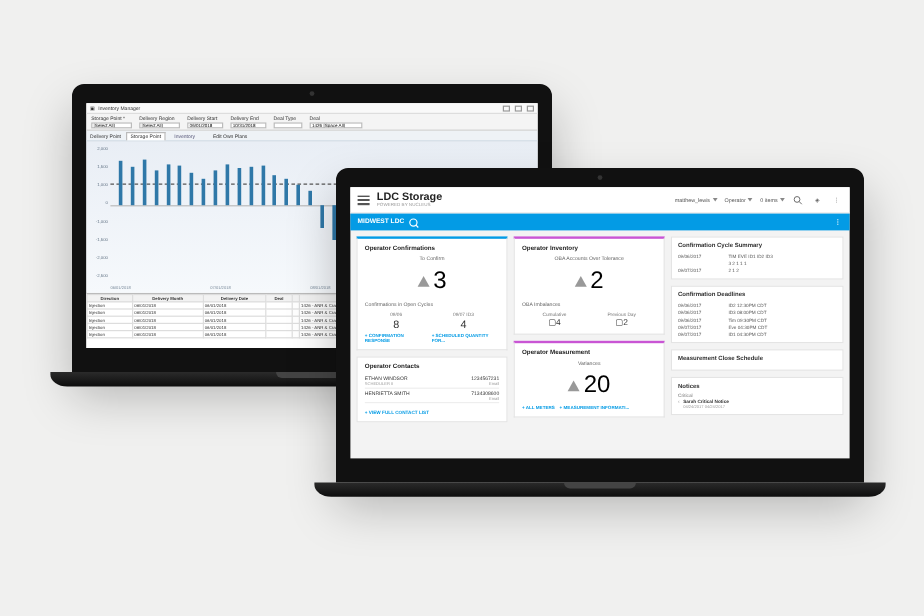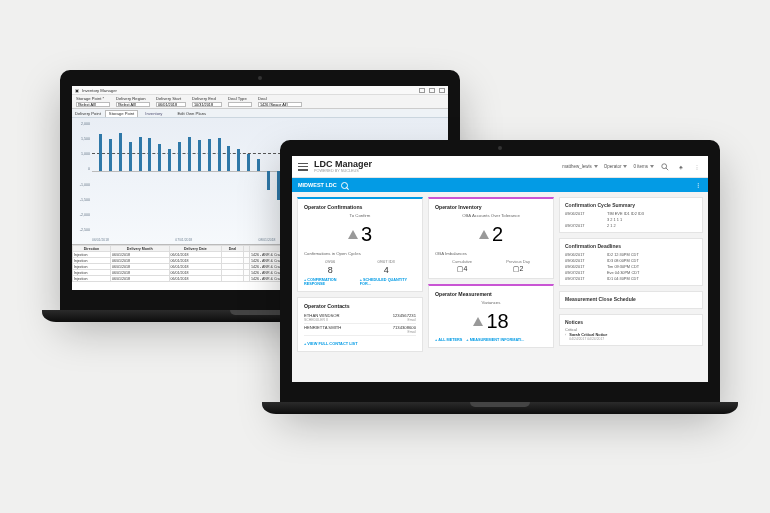--- a/index.html
+++ b/index.html
@@ -292,21 +292,21 @@
 </div>
 
 <div class="laptop front">
   <div class="screen">
     <div class="camera"></div>
     <div class="ldc">
 
       <div class="ldc-head">
         <div class="ham"></div>
         <div>
-          <div class="ldc-title">LDC Manager</div>
+          <div class="ldc-title">LDC Storage</div>
           <div class="ldc-sub">POWERED BY NUCLEUS</div>
         </div>
         <div class="sp"></div>
         <div class="hdr-field">
             <span>matthew_lewis</span>
             <span class="caret"></span>
           </div>
         <div class="hdr-field">
             <span>Operator</span>
             <span class="caret"></span>
@@ -403,21 +403,21 @@
                   <span>Previous Day</span>
                   <span class="v sm">▢<span>2</span></span>
                 </div>
             </div>
           </div>
           <div class="card accent-p">
             <h4>Operator Measurement</h4>
             <div class="subhead" style="text-align:center">Variances</div>
             <div class="big">
                 <span class="warn"></span>
-                <span class="num">18</span>
+                <span class="num">20</span>
               </div>
             <div class="link-row">
               <span>ALL METERS</span>
               <span>MEASUREMENT INFORMATI...</span>
             </div>
           </div>
         </div>
 
         <div class="col c3">
           <div class="side-card">

